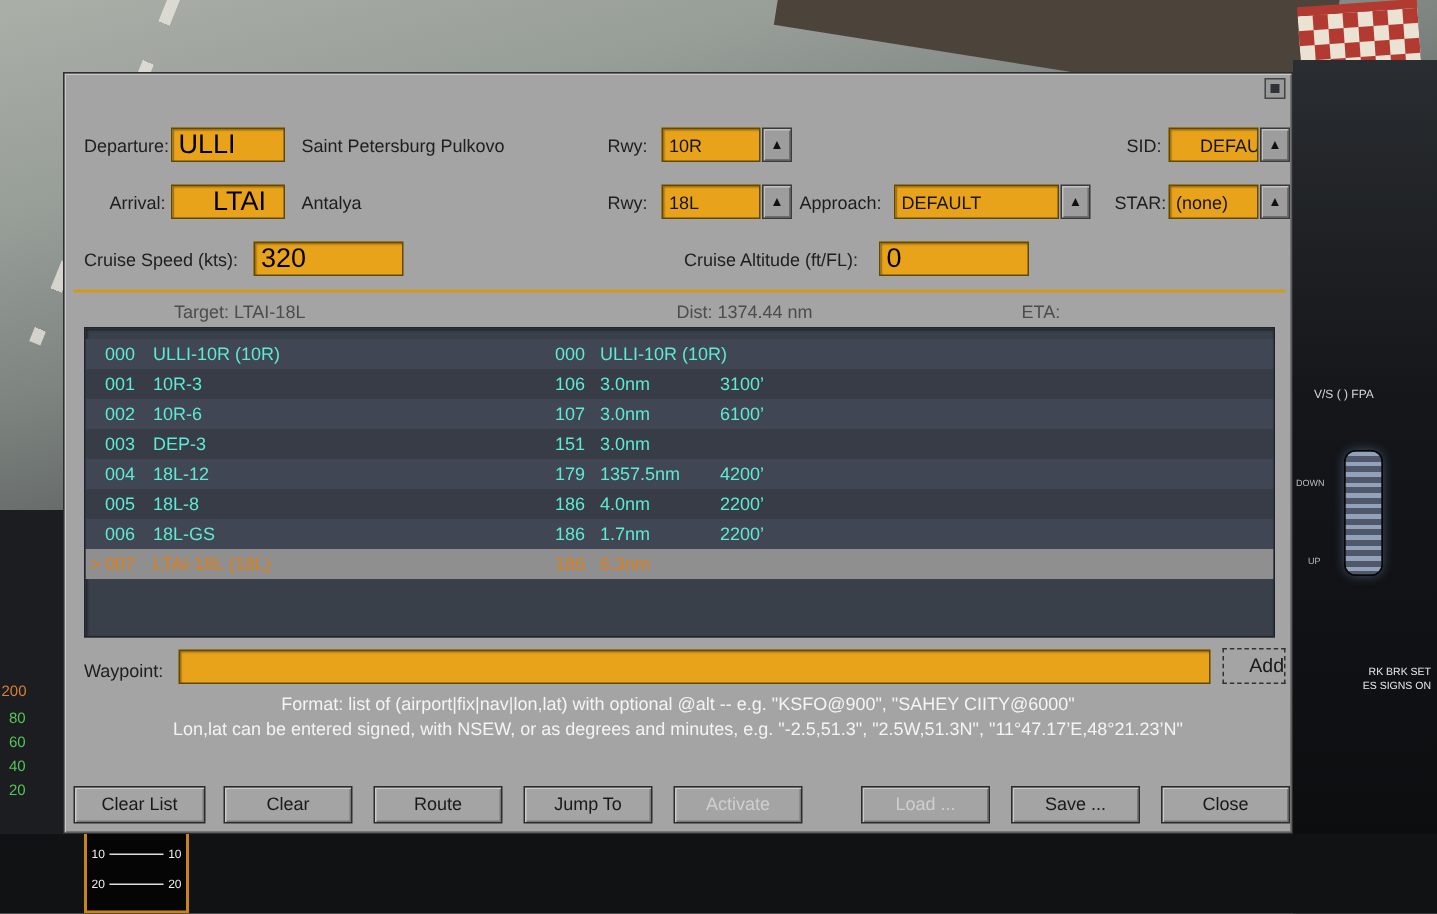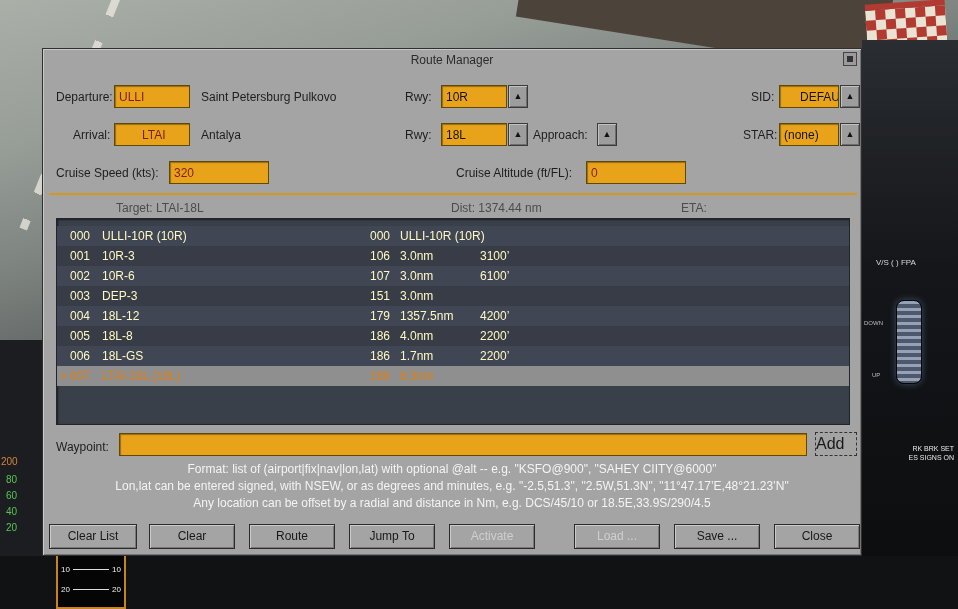--- a/index.html
+++ b/index.html
@@ -35,43 +35,43 @@
   
   .dialog { position:absolute; left:42px; top:48px; width:820px; height:508px; background:#a4a4a4;
     border:1px solid #2f2f2f; box-shadow: inset 1px 1px 0 #c9c9c9, inset -1px -1px 0 #757575; }
   .dlg-title { position:absolute; top:4px; left:0; width:100%; text-align:center; font-size:12px; color:#2b2b2b; }
   .dlg-close { position:absolute; top:3px; right:4px; width:14px; height:14px; background:#9a9a9a; border:1px solid #454545; }
   .dlg-close .sq { width:6px; height:6px; background:#2f3338; margin:3px auto 0; }
 
   .lbl { position:absolute; font-size:12px; color:#1e1e1e; white-space:nowrap; }
   .mut { color:#4c4c4c; }
   .oinput { position:absolute; height:23px; background:#e9a31b; border:1px solid #5f4a05;
-    box-shadow: inset 1px 1px 1px rgba(0,0,0,.35); font-size:12px; color:#7f1d1d; padding:0 4px;
+    box-shadow: inset 1px 1px 1px rgba(0,0,0,.35); font-size:18px; color:#000000; padding:0 4px;
     font-family:"Liberation Sans",sans-serif; outline:none; }
   .combo { position:absolute; height:23px; display:flex; }
   .cfield { height:23px; background:#e9a31b; border:1px solid #5f4a05; box-shadow: inset 1px 1px 1px rgba(0,0,0,.35);
     font-size:12px; color:#141414; padding:4px 4px 0; white-space:nowrap; overflow:hidden; }
   .cbtn { width:20px; height:23px; margin-left:1px; background:#9d9d9d; border:1px solid #3a3a3a;
     box-shadow: inset 1px 1px 0 #c2c2c2, inset -1px -1px 0 #6d6d6d; font-size:9px; color:#111;
     text-align:center; line-height:21px; }
   .ohr { position:absolute; left:6px; top:144px; width:808px; height:2px; background:#d2991c; }
 
   .wplist { position:absolute; left:13px; top:169px; width:794px; height:207px; background:#3a404a;
     border:1px solid #21242a; box-shadow: inset 1px 1px 2px rgba(0,0,0,.55); padding-top:7px; overflow:hidden; }
-  .lrow { position:relative; height:20px; font-size:12px; color:#fef9c3; }
+  .lrow { position:relative; height:20px; font-size:12px; color:#5eead4; }
   .lrow:nth-child(odd) { background:#404653; }
   .lrow:nth-child(even) { background:#373c46; }
   .lrow.sel { background:#8f8f8f; color:#dd7f16; }
   .lrow span { position:absolute; line-height:20px; white-space:nowrap; }
   .cm { left:3px; } .ci { left:13px; } .cn { left:45px; } .cb { left:313px; } .cd { left:343px; } .ca { left:423px; }
 
   .help { position:absolute; left:0; width:100%; text-align:center; font-size:12px; color:#f4f4f4; white-space:nowrap; }
 
   .addbtn { position:absolute; left:772px; top:383px; width:42px; height:24px; background:#a4a4a4;
-    border:1px dashed #333; font-size:16px; color:#191919; text-align:left; line-height:22px; }
+    border:1px dashed #333; font-size:13px; color:#191919; text-align:right; line-height:22px; }
 
   .pbtn { position:absolute; top:475px; height:25px; background:#a4a4a4; border:1px solid #2c2c2c;
     box-shadow: inset 1px 1px 0 #cacaca, inset -1px -1px 0 #787878; font-size:12px; color:#191919;
     text-align:center; line-height:23px; }
   .pbtn.disabled { color:#cfcfcf; }
 </style>
 </head>
 <body>
 
 <div class="bg-top">
@@ -115,21 +115,20 @@
   </div>
   <div class="trim-row">
     <span>20</span>
       <i></i>
     <span>20</span>
   </div>
 </div>
 
 <div class="dialog">
 
-  <div class="dlg-title">Route Manager</div>
   <div class="dlg-close">
     <div class="sq"></div>
   </div>
 
   <span class="lbl" style="left:13px; top:41px;">Departure:</span>
   <input class="oinput" style="left: 71px; top: 36px; width: 76px;" value="ULLI">
   <span class="lbl" style="left:158px; top:41px;">Saint Petersburg Pulkovo</span>
   <span class="lbl" style="left:362px; top:41px;">Rwy:</span>
   <div class="combo" style="left:398px; top:36px;">
     <div class="cfield" style="width:66px;">10R</div>
@@ -144,20 +143,21 @@
   <span class="lbl" style="left:30px; top:79px;">Arrival:</span>
   <input class="oinput" style="left: 71px; top: 74px; width: 76px; padding-left: 27px;" value="LTAI">
   <span class="lbl" style="left:158px; top:79px;">Antalya</span>
   <span class="lbl" style="left:362px; top:79px;">Rwy:</span>
   <div class="combo" style="left:398px; top:74px;">
     <div class="cfield" style="width:66px;">18L</div>
     <div class="cbtn">▲</div>
   </div>
   <span class="lbl" style="left:490px; top:79px;">Approach:</span>
   <div class="combo" style="left:553px; top:74px;">
+    <div class="cfield" style="width:110px;">DEFAULT</div>
     <div class="cbtn">▲</div>
   </div>
   <span class="lbl" style="left:700px; top:79px;">STAR:</span>
   <div class="combo" style="left:736px; top:74px;">
     <div class="cfield" style="width:60px;">(none)</div>
     <div class="cbtn">▲</div>
   </div>
 
   <span class="lbl" style="left:13px; top:117px;">Cruise Speed (kts):</span>
   <input class="oinput" style="left: 126px; top: 112px; width: 100px;" value="320">
@@ -229,21 +229,20 @@
       <span class="ca"></span>
     </div>
   </div>
 
   <span class="lbl" style="left:13px; top:391px;">Waypoint:</span>
   <input class="oinput" style="left: 76px; top: 384px; width: 688px;" value="">
   <div class="addbtn">Add</div>
 
   <div class="help" style="top:413px;">Format: list of (airport|fix|nav|lon,lat) with optional @alt -- e.g. "KSFO@900", "SAHEY CIITY@6000"</div>
   <div class="help" style="top:430px;">Lon,lat can be entered signed, with NSEW, or as degrees and minutes, e.g. "-2.5,51.3", "2.5W,51.3N", "11°47.17’E,48°21.23’N"</div>
-  <div class="help" style="top:447px;">Any location can be offset by a radial and distance in Nm, e.g. DCS/45/10 or 18.5E,33.9S/290/4.5</div>
 
   <div class="pbtn" style="left:6px;   width:88px;">Clear List</div>
   <div class="pbtn" style="left:106px; width:86px;">Clear</div>
   <div class="pbtn" style="left:206px; width:86px;">Route</div>
   <div class="pbtn" style="left:306px; width:86px;">Jump To</div>
   <div class="pbtn disabled" style="left:406px; width:86px;">Activate</div>
   <div class="pbtn disabled" style="left:531px; width:86px;">Load ...</div>
   <div class="pbtn" style="left:631px; width:86px;">Save ...</div>
   <div class="pbtn" style="left:731px; width:86px;">Close</div>
 

